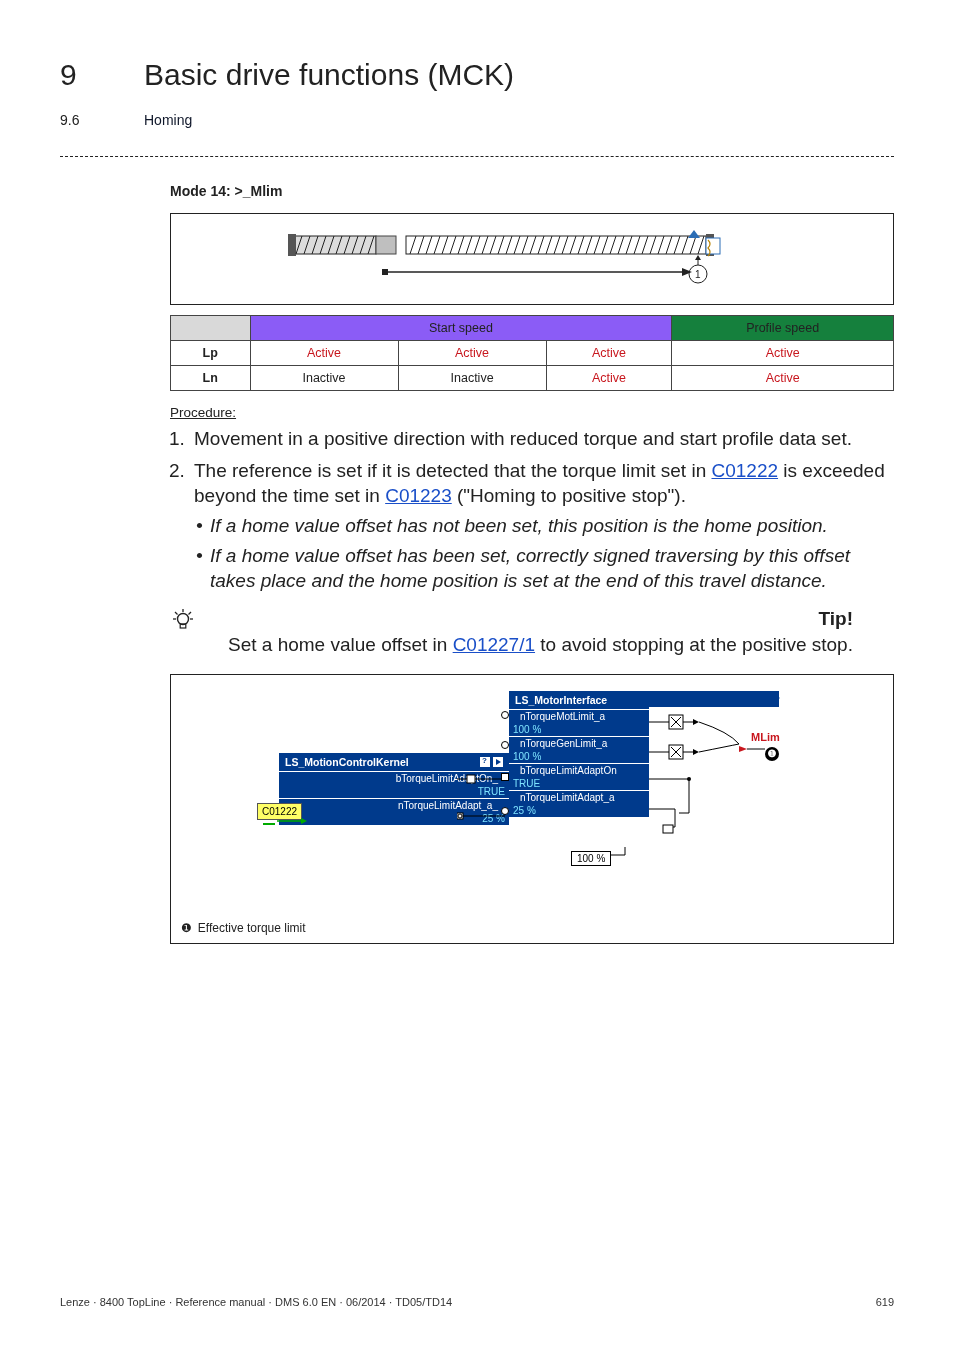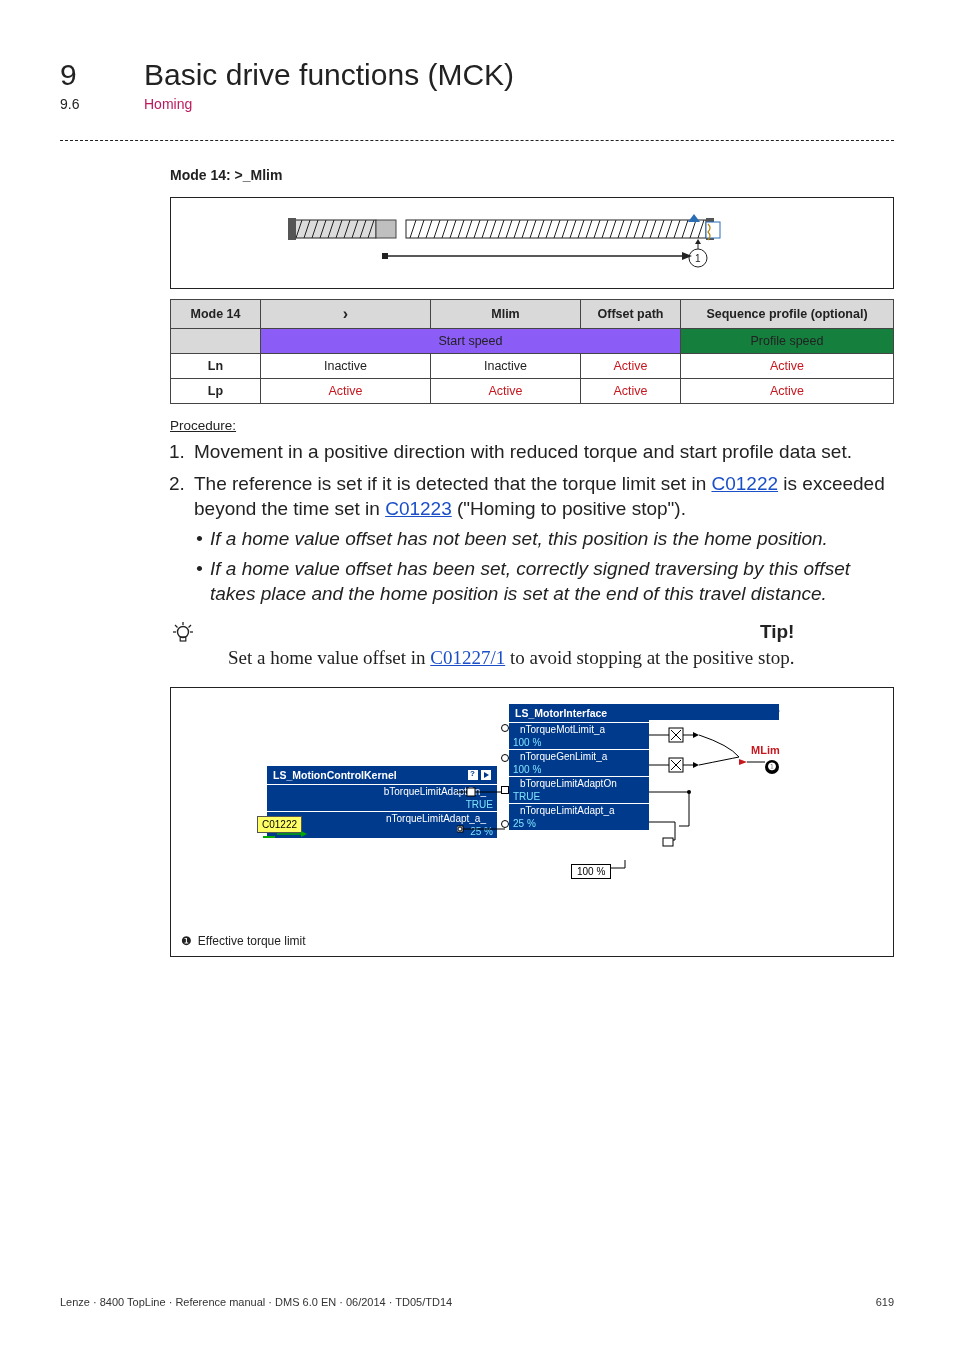--- a/index.html
+++ b/index.html
@@ -4,21 +4,21 @@
 <style>
   * { box-sizing: border-box; margin: 0; padding: 0; }
   html, body { width: 954px; height: 1350px; background: #fff; font-family: "Segoe UI", "Myriad Pro", Arial, sans-serif; color: #222; }
   .page { padding: 58px 60px 0 60px; position: relative; height: 100%; }
 
   .hdr-row1 { display: flex; align-items: baseline; gap: 36px; }
   .chap-num { font-size: 30px; font-weight: 400; color: #222; min-width: 48px; }
   .chap-title { font-size: 30px; font-weight: 400; color: #222; }
   .hdr-row2 { display: flex; align-items: baseline; gap: 36px; margin-top: 4px; }
   .sec-num { font-size: 14px; color: #222; min-width: 48px; }
-  .sec-title { font-size: 14px; color: #be185d; }
+  .sec-title { font-size: 14px; color: #0f172a; margin-top: 16px; }
 
   .dashed-sep { margin-top: 28px; border: none; border-top: 1.5px dashed #222; }
 
   .content { margin-left: 110px; margin-top: 26px; }
 
   .mode-title { font-weight: 600; font-size: 14px; margin-bottom: 14px; }
 
   .diagram-box { border: 1px solid #222; padding: 14px 0 12px 0; display: flex; justify-content: center; }
   .diagram-svg { width: 560px; height: 64px; }
 
@@ -39,21 +39,21 @@
   ul.sub-list { list-style: none; margin: 4px 0 0 2px; font-style: italic; }
   ul.sub-list li { position: relative; padding-left: 14px; margin-bottom: 4px; line-height: 1.35; }
   ul.sub-list li::before { content: "•"; position: absolute; left: 0; top: 0; }
 
   a.code-link { color: #1a4fc8; text-decoration: underline; }
 
   .tip-block { margin-top: 14px; display: flex; align-items: flex-start; gap: 10px; }
   .tip-icon { width: 26px; height: 26px; flex: none; }
   .tip-content { font-size: 19px; text-align: right; }
   .tip-label { font-weight: 600; margin-bottom: 4px; }
-  .tip-text { margin-left: 22px; font-family: Liberation Serif, serif; }
+  .tip-text { margin-left: 22px; }
 
   .block-panel { border: 1px solid #222; margin-top: 18px; position: relative; height: 270px; background: #fff; }
   .panel-footnote { padding: 6px 10px 8px 10px; font-size: 12px; }
   .footnote-num { font-family: Arial; font-size: 12px; margin-right: 6px; }
 
   .fig-caption { font-size: 11px; margin-top: 6px; }
   .fig-tag { margin-right: 8px; }
 
   .page-footer { position: absolute; bottom: 42px; left: 60px; right: 60px; display: flex; justify-content: space-between; font-size: 11px; color: #333; }
 
@@ -163,43 +163,36 @@
         <path d="M456 12 q4 4 0 8 q4 4 0 8" fill="none" stroke="#b8860b" stroke-width="1.2"></path>
         <circle cx="446" cy="46" r="9" fill="none" stroke="#222"></circle>
         <text x="443" y="50" font-size="10" fill="#222">1</text>
         <line x1="446" y1="37" x2="446" y2="30" stroke="#222"></line>
         <polygon points="443,32 449,32 446,27" fill="#222"></polygon>
       </svg>
     </div>
 
     <table class="mode-table">
       <tbody>
-          <tr>
-        <th class="hdr-gray-left" style="width:90px">Mode 14</th>
-        <th class="hdr-gray hdr-dir" style="width:170px">›</th>
-        <th class="hdr-gray" style="width:150px">Mlim</th>
-        <th class="hdr-gray" style="width:100px">Offset path</th>
-        <th class="hdr-gray">Sequence profile (optional)</th>
-      </tr>
       <tr>
         <td class="hdr-gray-left"></td>
         <td colspan="3" class="span-start">Start speed</td>
         <td class="span-profile">Profile speed</td>
       </tr>
       <tr>
+        <td class="cell-left">Lp</td>
+        <td class="cell-red">Active</td>
+        <td class="cell-red">Active</td>
+        <td class="cell-red">Active</td>
+        <td class="cell-red">Active</td>
+      </tr>
+      <tr>
         <td class="cell-left">Ln</td>
         <td>Inactive</td>
         <td>Inactive</td>
-        <td class="cell-red">Active</td>
-        <td class="cell-red">Active</td>
-      </tr>
-      <tr>
-        <td class="cell-left">Lp</td>
-        <td class="cell-red">Active</td>
-        <td class="cell-red">Active</td>
         <td class="cell-red">Active</td>
         <td class="cell-red">Active</td>
       </tr>
     </tbody>
       </table>
 
     <div class="procedure">
       <div class="procedure-title">Procedure:</div>
       <ol class="proc-list">
         <li>Movement in a positive direction with reduced torque and start profile data set.</li>
@@ -226,21 +219,21 @@
       <div class="tip-content">
         <div class="tip-label">Tip!</div>
         <div class="tip-text">
           <span>Set a home value offset in </span><a href="#" class="code-link">C01227/1</a><span> to avoid stopping at the positive stop.</span>
         </div>
       </div>
     </div>
 
     <div class="block-panel">
 
-      <div class="fb-box" style="left:96px; top:78px; width:230px;">
+      <div class="fb-box" style="left:108px; top:78px; width:230px;">
         <div class="fb-title">
           <span>LS_MotionControlKernel</span>
           <span class="icons">
               <span class="mini-ic"></span>
               <span class="mini-ic play"></span>
             </span>
         </div>
         <div class="fb-port">bTorqueLimitAdaptOn_</div>
         <div class="fb-val">TRUE</div>
         <div class="fb-port">nTorqueLimitAdapt_a_</div>

